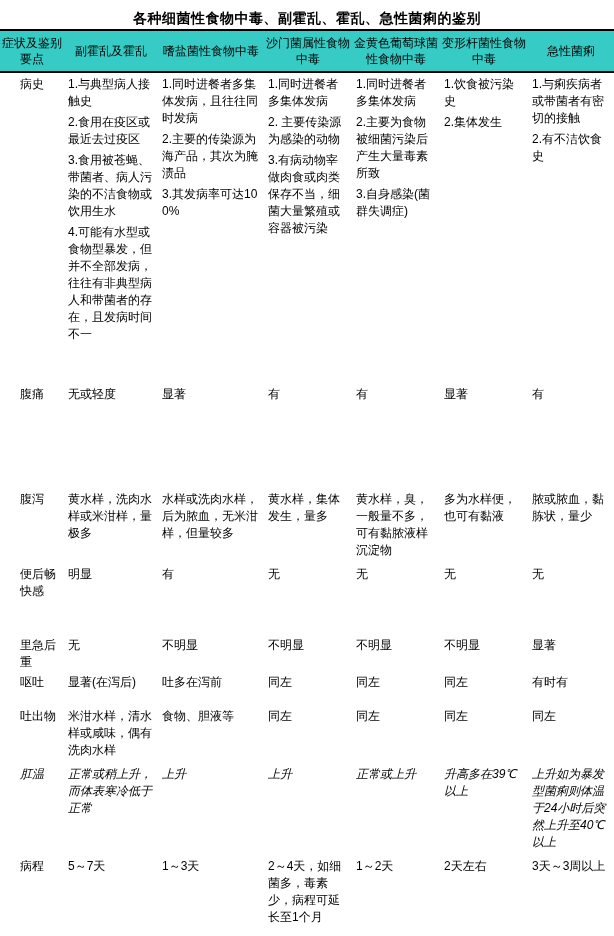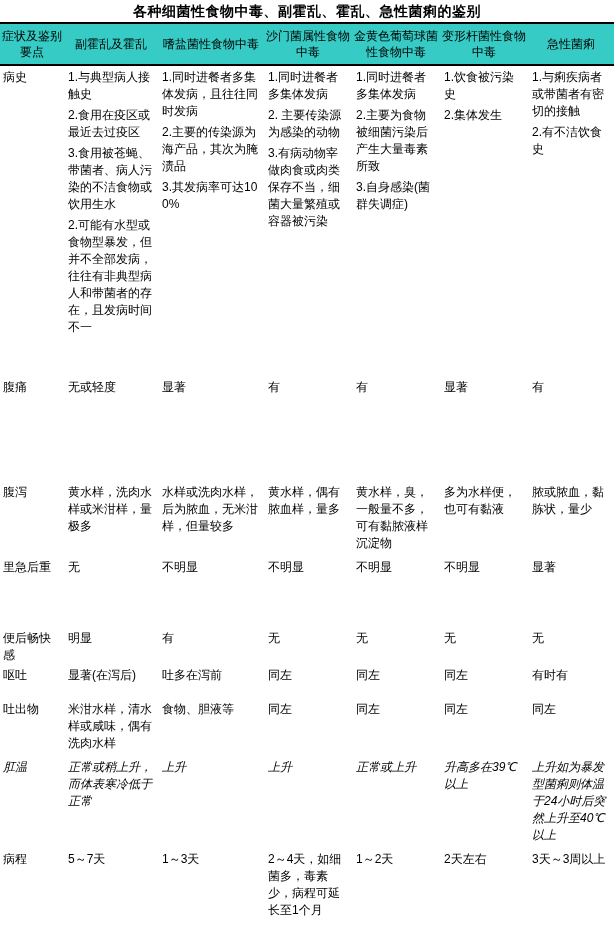--- a/index.html
+++ b/index.html
@@ -7,21 +7,21 @@
     width:614px;
     color:#000;
     font-family:"Liberation Sans", sans-serif;
     font-size:12px;
   }
   .title {
     font-size:14px;
     font-weight:bold;
     text-align:center;
     line-height:15px;
-    padding:4px 0 3px 0;
+    padding:11px 0 3px 0;
     letter-spacing:0.5px;
   }
   table {
     width:614px;
     border-collapse:collapse;
     table-layout:fixed;
     border-bottom:3px solid #000;
   }
   thead tr {
     border-top:2px solid #000;
@@ -37,21 +37,21 @@
     line-height:16px;
     word-break:break-all;
   }
   tbody td {
     vertical-align:top;
     text-align:left;
     padding:3px 6px 0 4px;
     line-height:17px;
     word-break:break-all;
   }
-  tbody td:first-child { padding-left:3px; }
+  tbody td:first-child { padding-left:20px; }
   tbody tr:last-child  { border-top:1px solid #000; }
   td p { margin:0 0 4px 0; }
   
   tbody tr:nth-child(1)  { height:311px; }
   tbody tr:nth-child(2)  { height:105px; }
   tbody tr:nth-child(3)  { height:25px;  }
   tbody tr:nth-child(4)  { height:71px;  }
   tbody tr:nth-child(5)  { height:22px;  }
   tbody tr:nth-child(6)  { height:34px;  }
   tbody tr:nth-child(7)  { height:30px;  }
@@ -87,21 +87,21 @@
           <th>急性菌痢</th>
         </tr>
     </thead>
     <tbody>
         <tr>
           <td>病史</td>
           <td>
             <p>1.与典型病人接触史</p>
             <p>2.食用在疫区或最近去过疫区</p>
             <p>3.食用被苍蝇、带菌者、病人污染的不洁食物或饮用生水</p>
-            <p>2.可能有水型或食物型暴发，但并不全部发病，往往有非典型病人和带菌者的存在，且发病时间不一</p>
+            <p>4.可能有水型或食物型暴发，但并不全部发病，往往有非典型病人和带菌者的存在，且发病时间不一</p>
           </td>
           <td>
             <p>1.同时进餐者多集体发病，且往往同时发病</p>
             <p>2.主要的传染源为海产品，其次为腌渍品</p>
             <p>3.其发病率可达100%</p>
           </td>
           <td>
             <p>1.同时进餐者多集体发病</p>
             <p>2. 主要传染源为感染的动物</p>
             <p>3.有病动物宰做肉食或肉类保存不当，细菌大量繁殖或容器被污染</p>
@@ -143,72 +143,72 @@
         </tr>
         <tr>
           <td>腹泻</td>
           <td>
             <p>黄水样，洗肉水样或米泔样，量极多</p>
           </td>
           <td>
             <p>水样或洗肉水样，后为脓血，无米泔样，但量较多</p>
           </td>
           <td>
-            <p>黄水样，偶有脓血样，量多</p>
+            <p>黄水样，集体发生，量多</p>
           </td>
           <td>
             <p>黄水样，臭，一般量不多，可有黏脓液样沉淀物</p>
           </td>
           <td>
             <p>多为水样便，也可有黏液</p>
           </td>
           <td>
             <p>脓或脓血，黏胨状，量少</p>
           </td>
         </tr>
         <tr>
+          <td>便后畅快感</td>
+          <td>
+            <p>明显</p>
+          </td>
+          <td>
+            <p>有</p>
+          </td>
+          <td>
+            <p>无</p>
+          </td>
+          <td>
+            <p>无</p>
+          </td>
+          <td>
+            <p>无</p>
+          </td>
+          <td>
+            <p>无</p>
+          </td>
+        </tr>
+        <tr>
           <td>里急后重</td>
           <td>
             <p>无</p>
           </td>
           <td>
             <p>不明显</p>
           </td>
           <td>
             <p>不明显</p>
           </td>
           <td>
             <p>不明显</p>
           </td>
           <td>
             <p>不明显</p>
           </td>
           <td>
             <p>显著</p>
-          </td>
-        </tr>
-        <tr>
-          <td>便后畅快感</td>
-          <td>
-            <p>明显</p>
-          </td>
-          <td>
-            <p>有</p>
-          </td>
-          <td>
-            <p>无</p>
-          </td>
-          <td>
-            <p>无</p>
-          </td>
-          <td>
-            <p>无</p>
-          </td>
-          <td>
-            <p>无</p>
           </td>
         </tr>
         <tr>
           <td>呕吐</td>
           <td>
             <p>显著(在泻后)</p>
           </td>
           <td>
             <p>吐多在泻前</p>
           </td>

